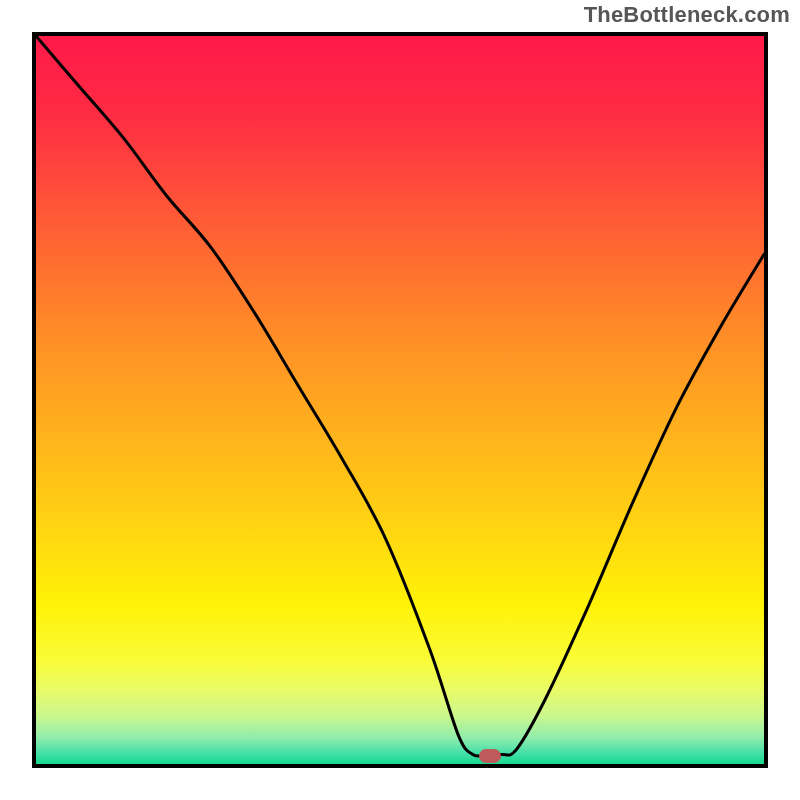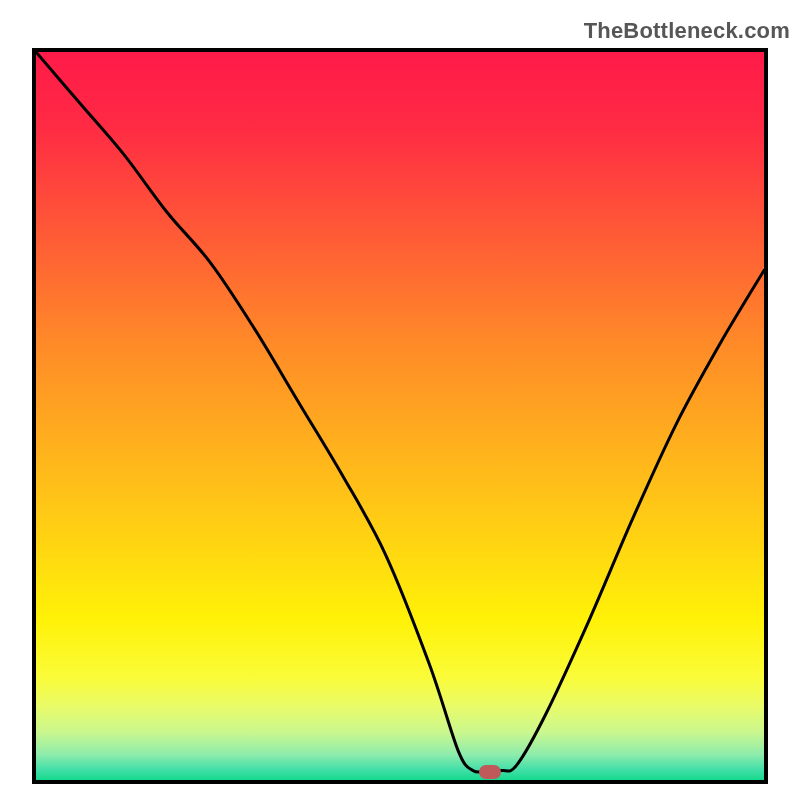--- a/index.html
+++ b/index.html
@@ -7,21 +7,20 @@
     padding: 0;
     width: 800px;
     height: 800px;
     background: #ffffff;
     font-family: Arial, Helvetica, sans-serif;
   }
   .container {
     position: relative;
     width: 800px;
     height: 656px;
-    margin-top: 16px;
   }
   .watermark {
     position: absolute;
     top: 2px;
     right: 10px;
     font-size: 22px;
     font-weight: 600;
     color: #565656;
     letter-spacing: 0.2px;
   }

